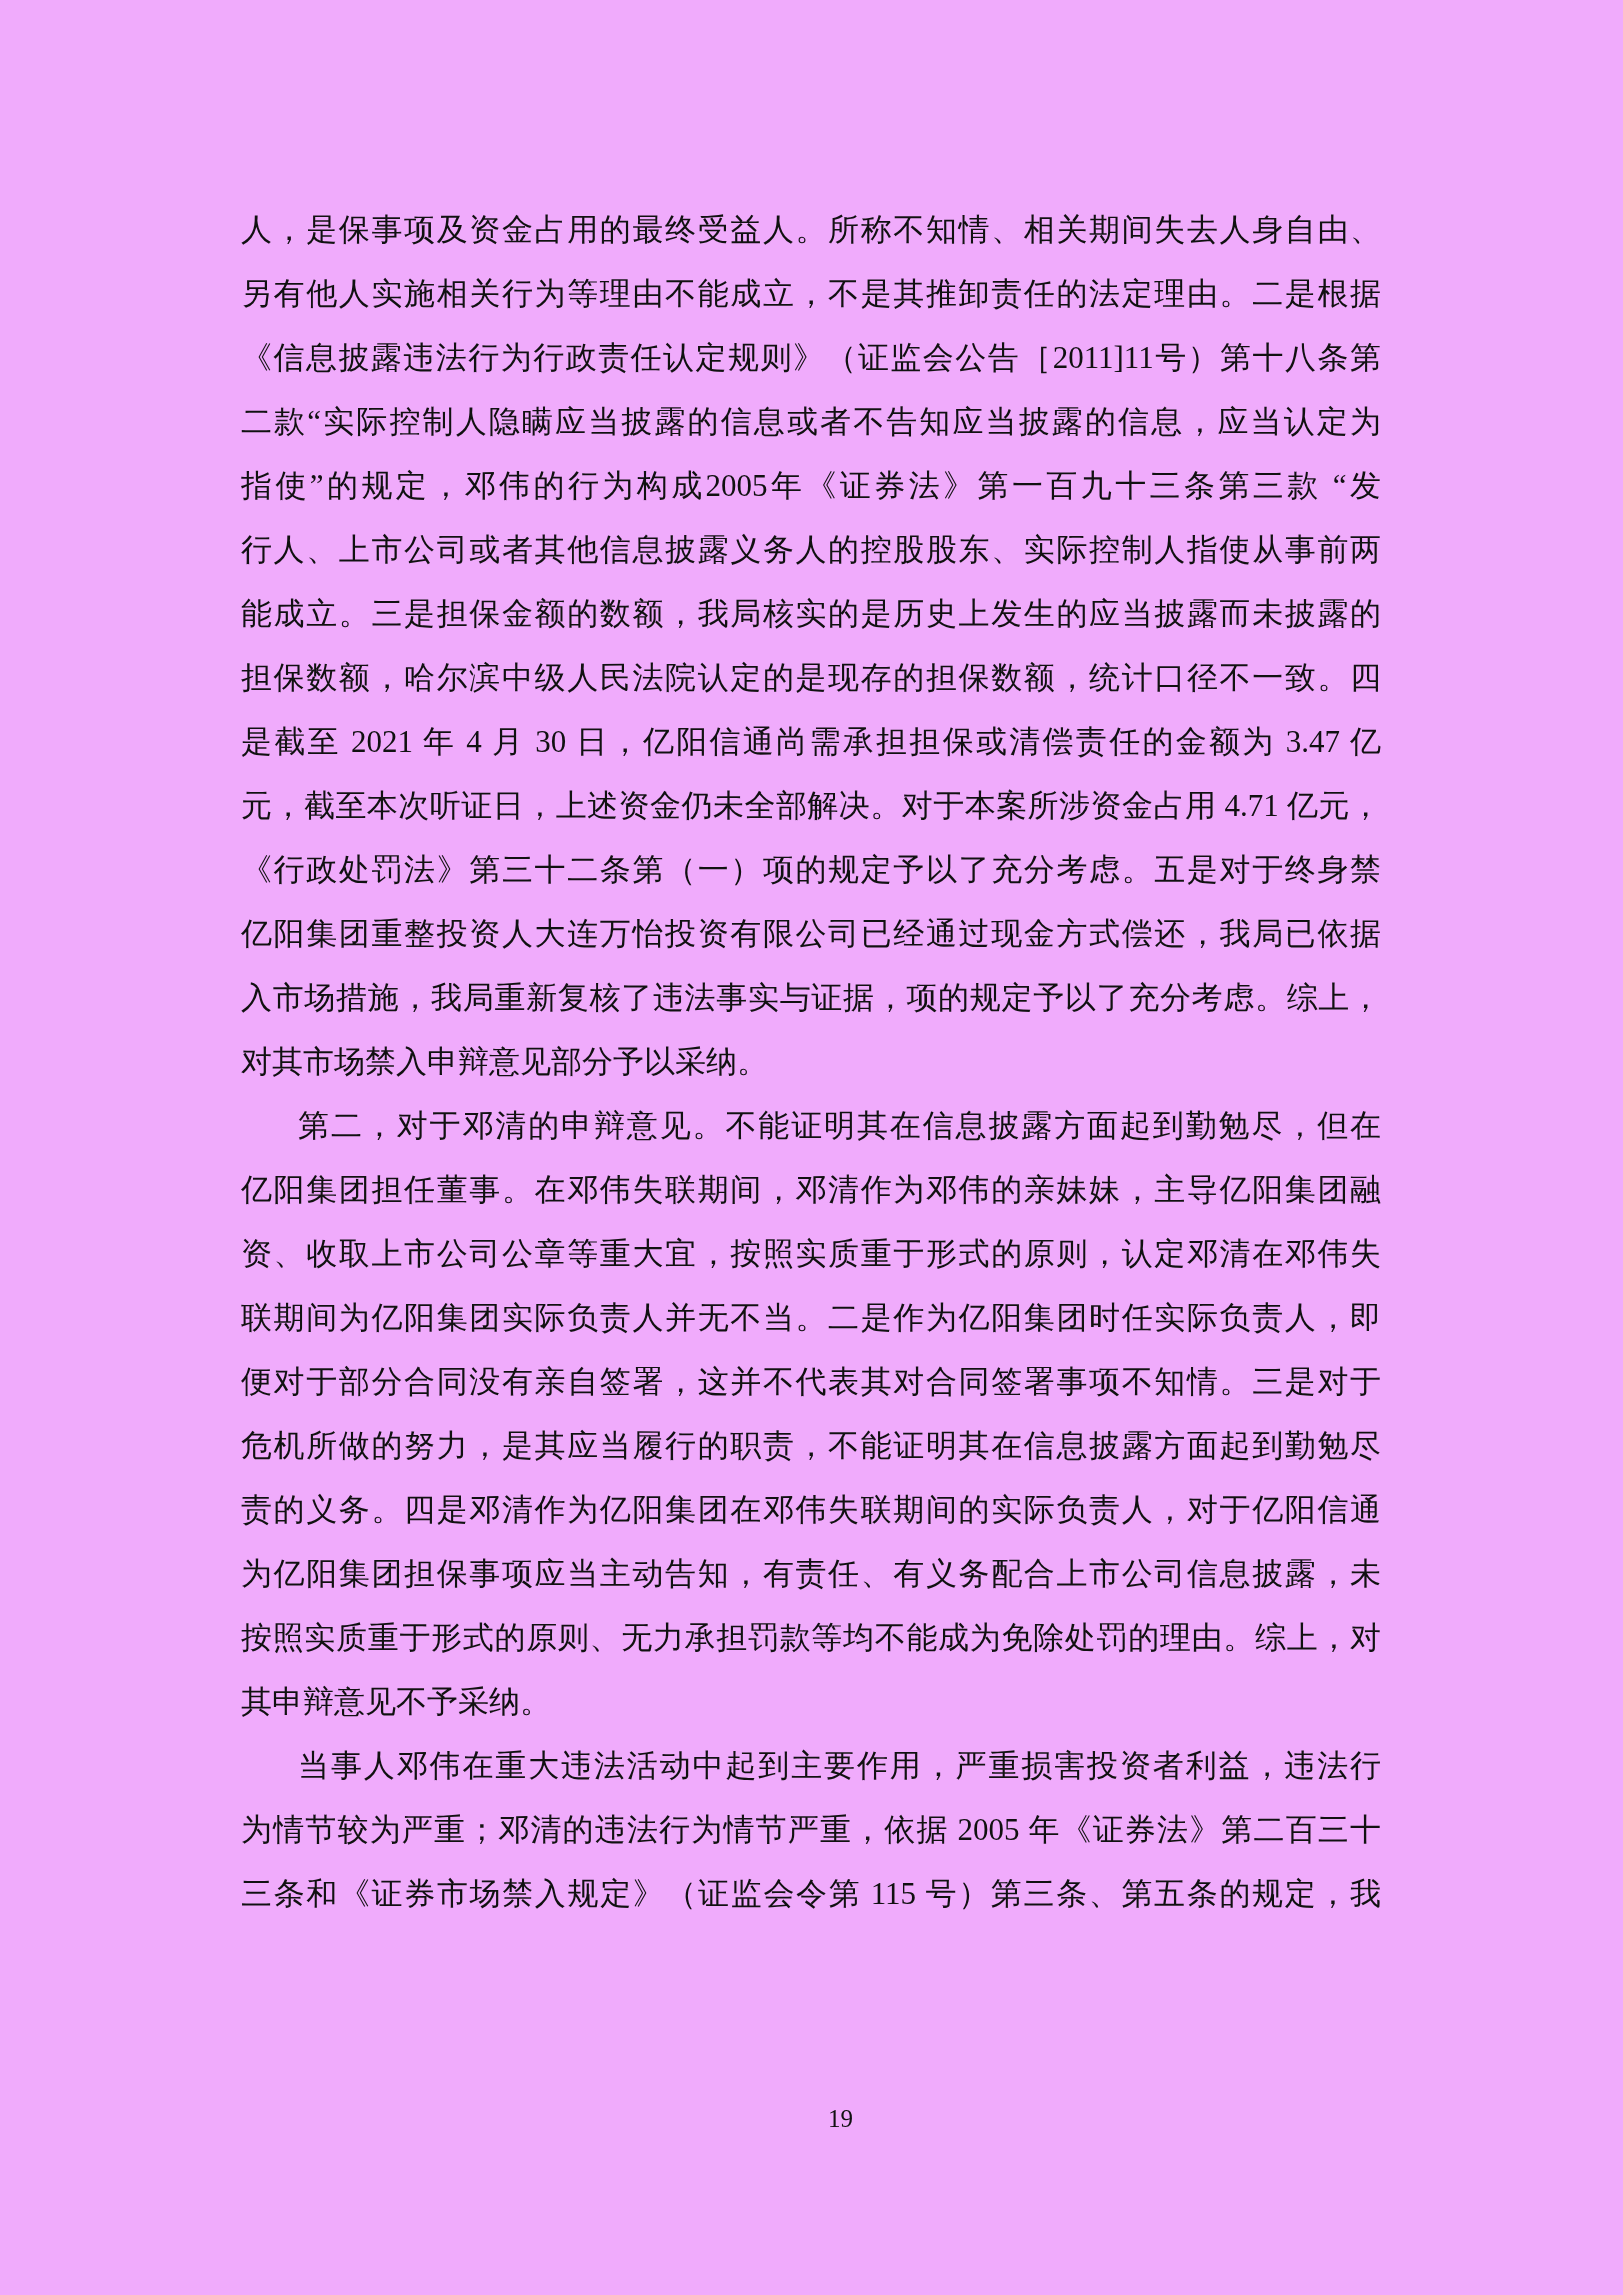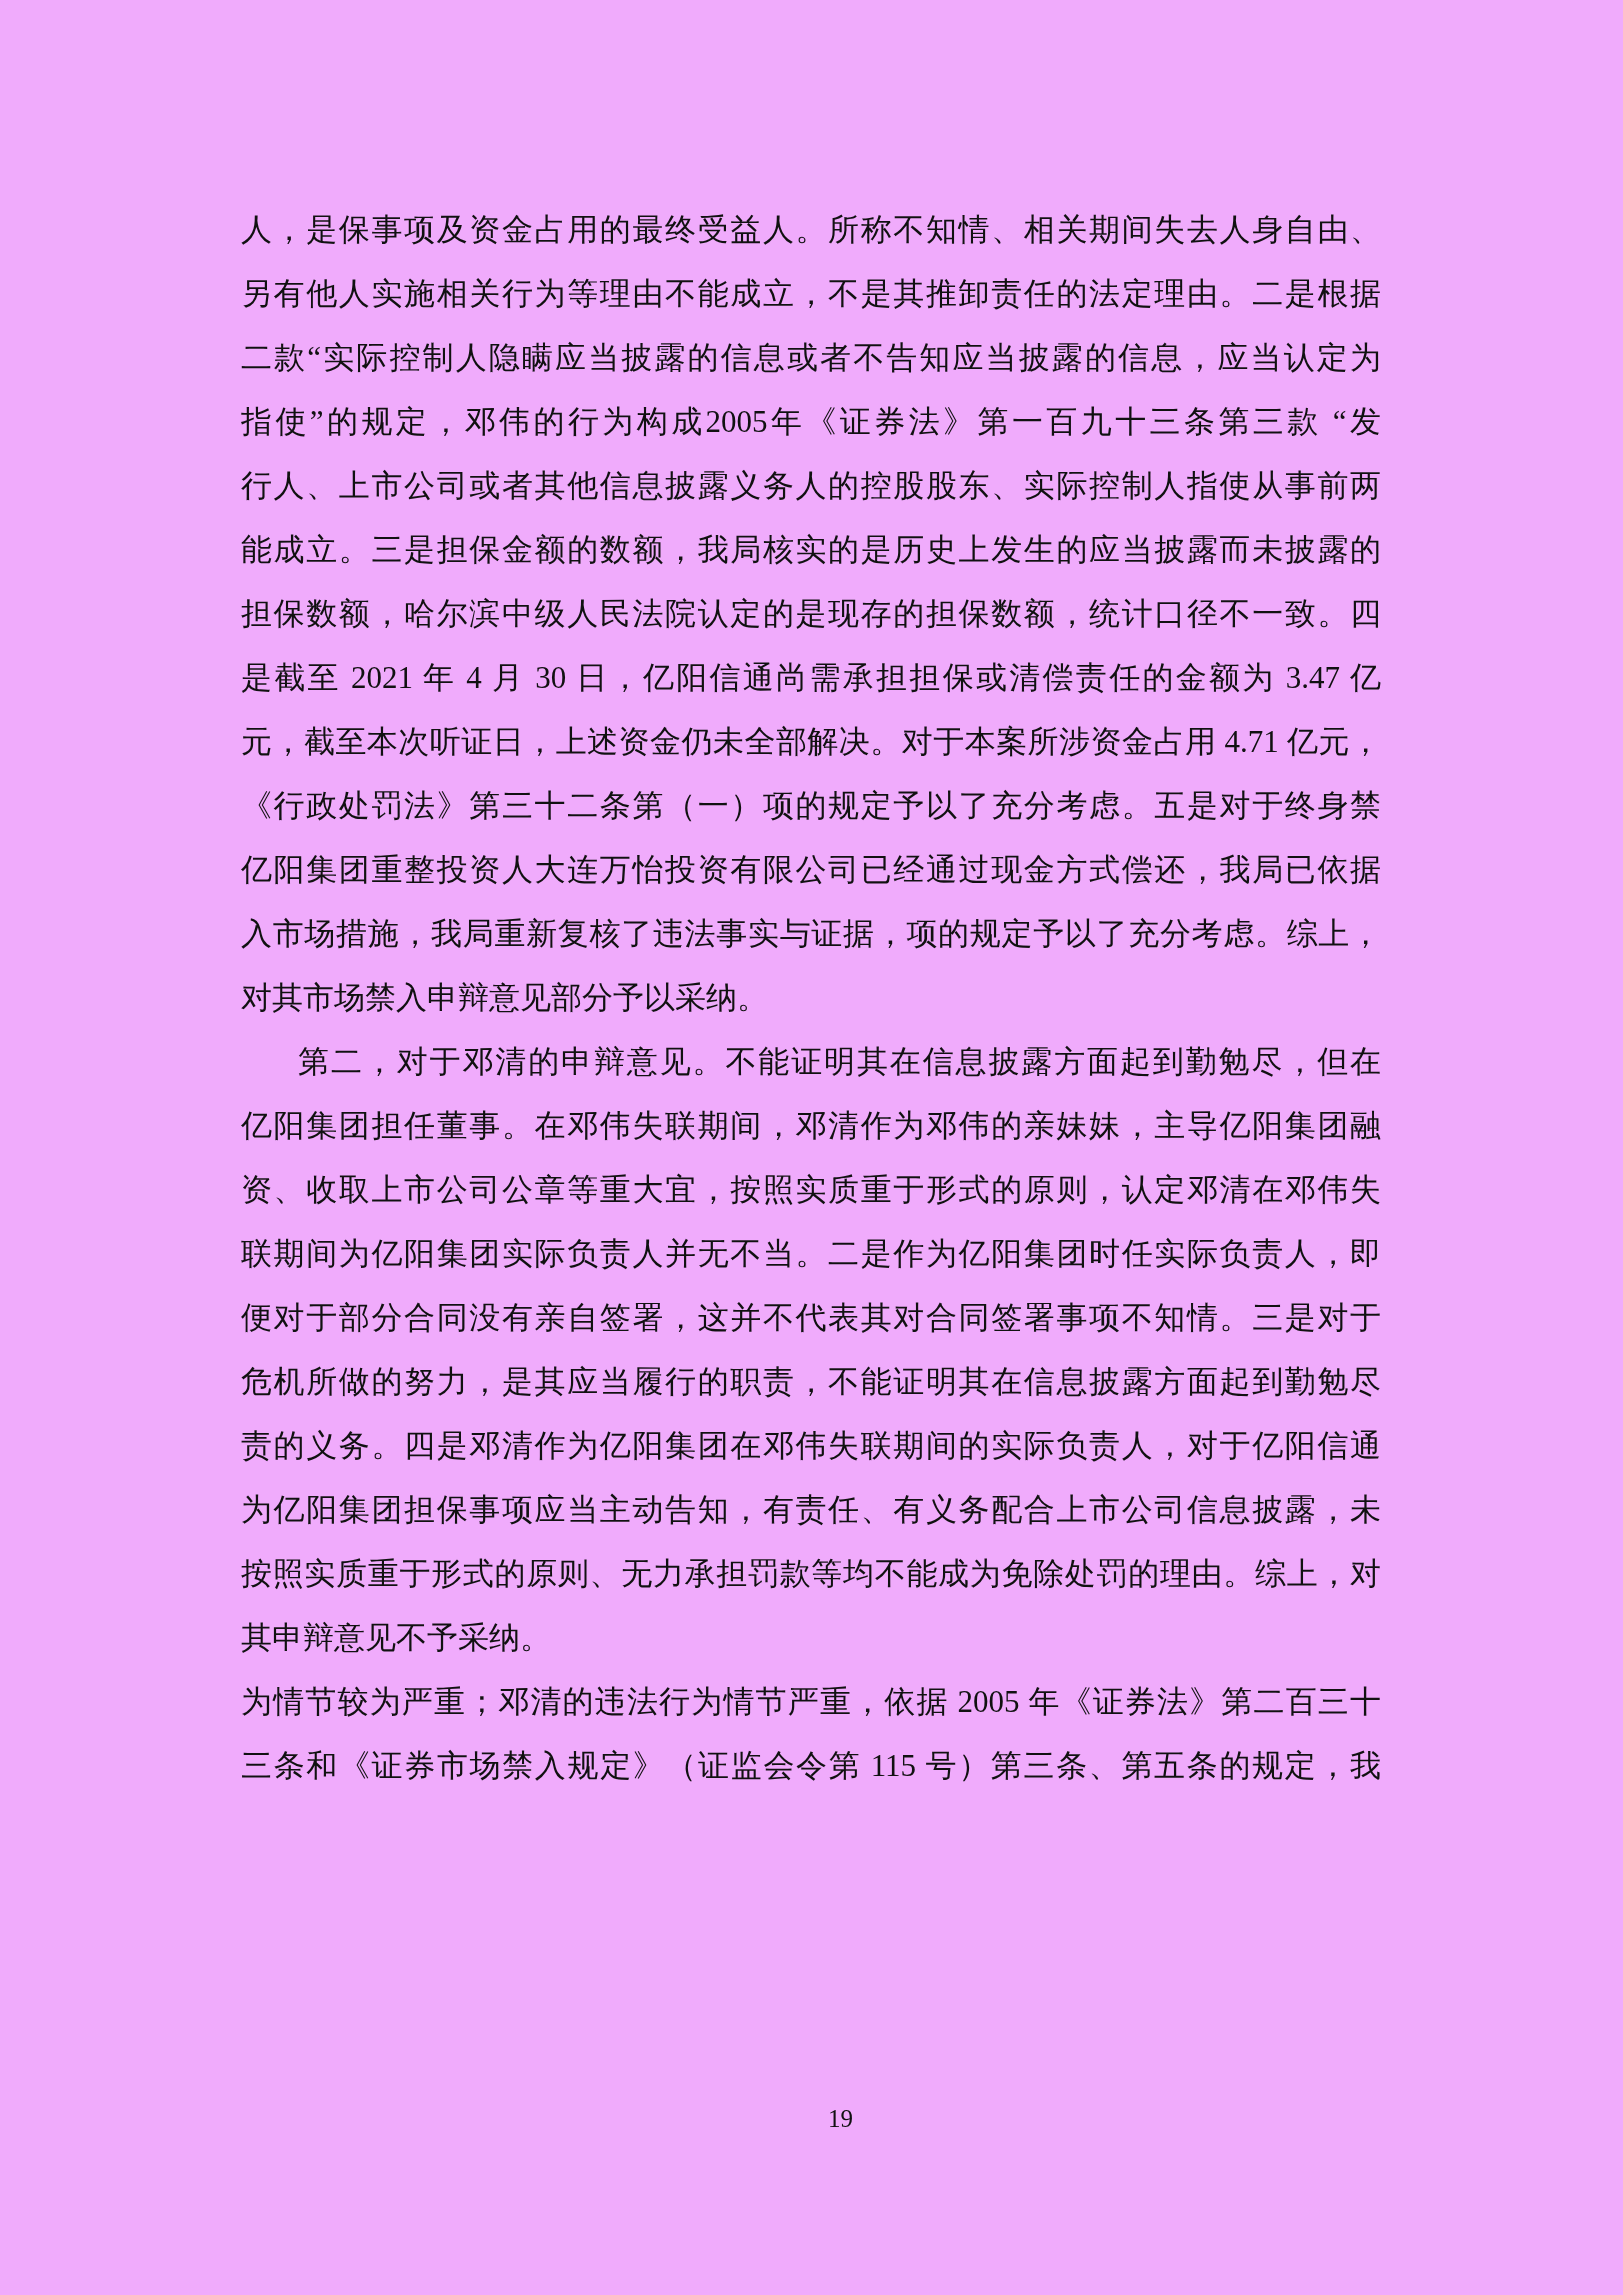--- a/index.html
+++ b/index.html
@@ -61,20 +61,21 @@
   </style>
 </head>
 <body>
 
 <div class="page">
   <div class="body-text">
 
     <div>
       <span class="line">人，是保事项及资金占用的最终受益人。所称不知情、相关期间失去人身自由、</span>
       <span class="line">另有他人实施相关行为等理由不能成立，不是其推卸责任的法定理由。二是根据</span>
+      <span class="line">《信息披露违法行为行政责任认定规则》（证监会公告［2011]11号）第十八条第</span>
       <span class="line">二款“实际控制人隐瞒应当披露的信息或者不告知应当披露的信息，应当认定为</span>
       <span class="line">指使”的规定，邓伟的行为构成2005年《证券法》第一百九十三条第三款 “发</span>
       <span class="line">行人、上市公司或者其他信息披露义务人的控股股东、实际控制人指使从事前两</span>
       <span class="line">能成立。三是担保金额的数额，我局核实的是历史上发生的应当披露而未披露的</span>
       <span class="line">担保数额，哈尔滨中级人民法院认定的是现存的担保数额，统计口径不一致。四</span>
       <span class="line">是截至 2021 年 4 月 30 日，亿阳信通尚需承担担保或清偿责任的金额为 3.47 亿</span>
       <span class="line">元，截至本次听证日，上述资金仍未全部解决。对于本案所涉资金占用 4.71 亿元，</span>
       <span class="line">《行政处罚法》第三十二条第（一）项的规定予以了充分考虑。五是对于终身禁</span>
       <span class="line">亿阳集团重整投资人大连万怡投资有限公司已经通过现金方式偿还，我局已依据</span>
       <span class="line">入市场措施，我局重新复核了违法事实与证据，项的规定予以了充分考虑。综上，</span>
@@ -88,20 +89,21 @@
       <span class="line">联期间为亿阳集团实际负责人并无不当。二是作为亿阳集团时任实际负责人，即</span>
       <span class="line">便对于部分合同没有亲自签署，这并不代表其对合同签署事项不知情。三是对于</span>
       <span class="line">危机所做的努力，是其应当履行的职责，不能证明其在信息披露方面起到勤勉尽</span>
       <span class="line">责的义务。四是邓清作为亿阳集团在邓伟失联期间的实际负责人，对于亿阳信通</span>
       <span class="line">为亿阳集团担保事项应当主动告知，有责任、有义务配合上市公司信息披露，未</span>
       <span class="line">按照实质重于形式的原则、无力承担罚款等均不能成为免除处罚的理由。综上，对</span>
       <span class="line last">其申辩意见不予采纳。</span>
     </div>
 
     <div>
+      <span class="line indent">当事人邓伟在重大违法活动中起到主要作用，严重损害投资者利益，违法行</span>
       <span class="line">为情节较为严重；邓清的违法行为情节严重，依据 2005 年《证券法》第二百三十</span>
       <span class="line">三条和《证券市场禁入规定》（证监会令第 115 号）第三条、第五条的规定，我</span>
     </div>
 
   </div>
 
   <div class="page-number">19</div>
 </div>
 
 

